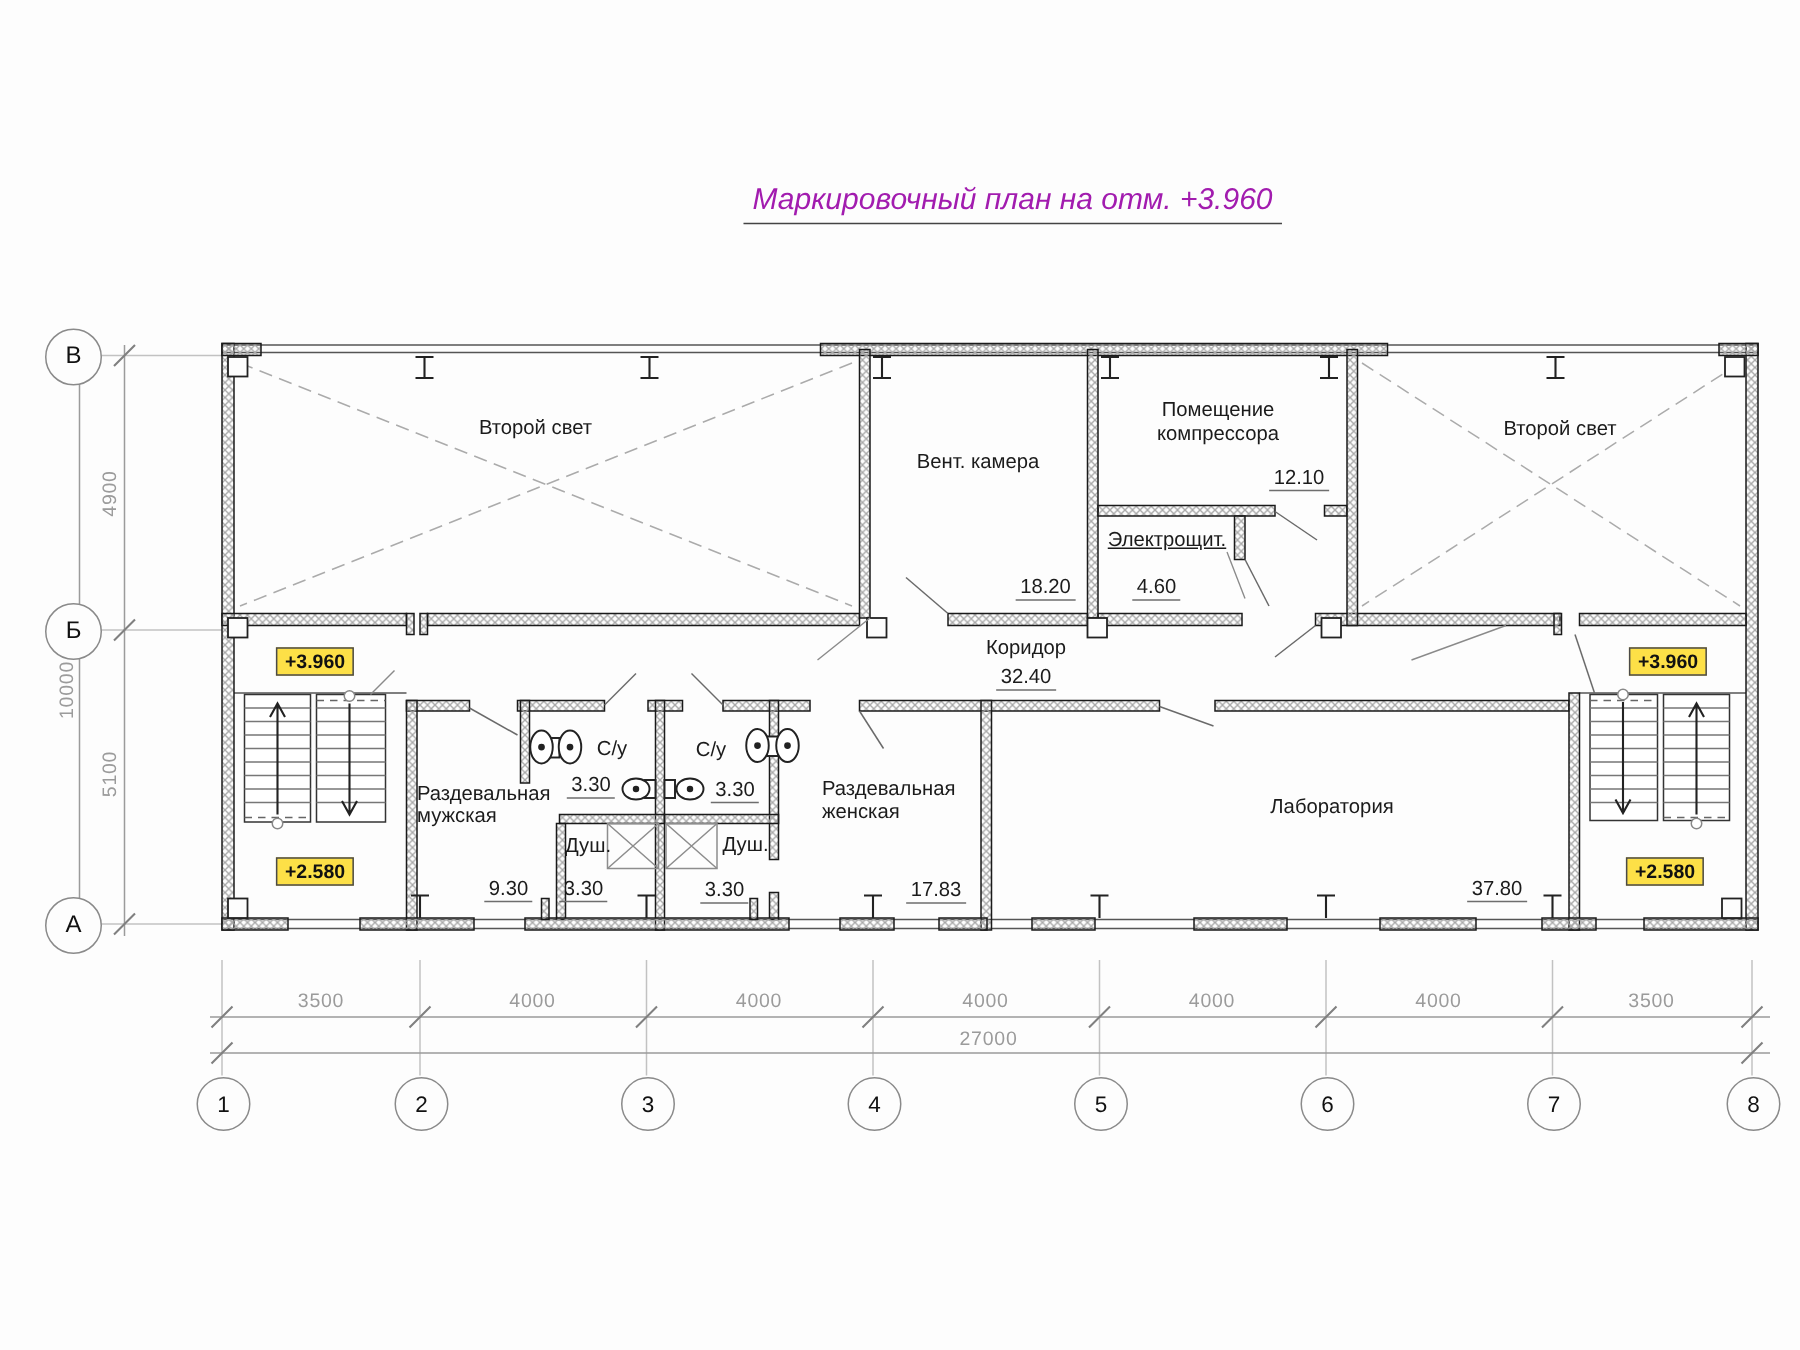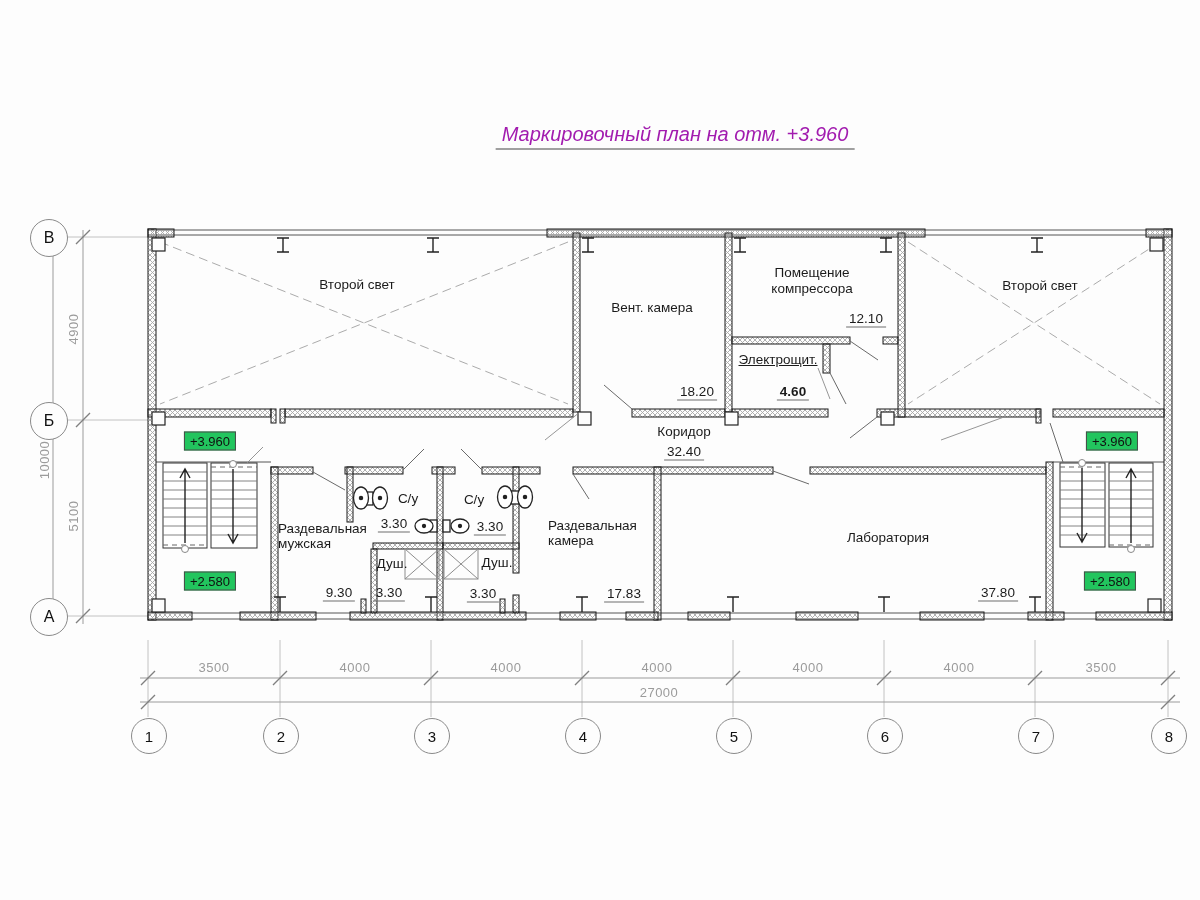--- a/index.html
+++ b/index.html
@@ -9,21 +9,21 @@
   .lbl{position:absolute;transform:translate(-50%,-50%);font-size:13.5px;color:#1b1b1b;
        white-space:nowrap;text-align:center;line-height:16px;}
   .lbl2{position:absolute;font-size:13.5px;color:#1b1b1b;white-space:nowrap;line-height:15px;}
   .area{position:absolute;transform:translate(-50%,-50%);font-size:13.5px;color:#1b1b1b;
         border-bottom:1px solid #6e6e6e;padding:0 3px 1px;white-space:nowrap;}
   .dim{position:absolute;transform:translate(-50%,-50%);font-size:13px;color:#9b9b9b;
        white-space:nowrap;letter-spacing:.5px;text-align:center;}
   .vdim{position:absolute;transform:translate(-50%,-50%) rotate(-90deg);font-size:13px;
         color:#9b9b9b;white-space:nowrap;letter-spacing:.5px;}
   .elev{position:absolute;transform:translate(-50%,-50%);border:1px solid #4a4a4a;
-        background:#22c55e;font-size:13px;color:#111;padding:1px 5px;white-space:nowrap;}
+        background:#fde047;font-size:13px;color:#111;padding:1px 5px;white-space:nowrap;font-weight:bold;}
   .gcirc{position:absolute;border:1px solid #8a8a8a;border-radius:50%;background:#fdfdfd;
          display:flex;align-items:center;justify-content:center;color:#111;}
   .gcirc.b{width:34px;height:34px;font-size:15px;}
   .gcirc.l{width:36px;height:36px;font-size:16px;}
   .title{position:absolute;transform:translate(-50%,-50%);font-size:20px;font-style:italic;
          color:#a21caf;border-bottom:1.5px solid #444;padding:0 6px 3px;white-space:nowrap;}
 </style>
 </head>
 <body>
 
@@ -224,32 +224,32 @@
 
 <div class="lbl" style="left:357px;top:285px;">Второй свет</div>
 <div class="lbl" style="left:1040px;top:286px;">Второй свет</div>
 <div class="lbl" style="left:624px;top:308px;margin-left:28px;">Вент. камера</div>
 <div class="lbl" style="left:812px;top:281px;text-align:center;">
   <span>Помещение</span><br>
   <span>компрессора</span>
 </div>
 <div class="area" style="left:866px;top:319px;">12.10</div>
 <div class="lbl" style="left:778px;top:360px;text-decoration:underline;">Электрощит.</div>
-<div class="area" style="left:793px;top:392px;font-weight:bold;">4.60</div>
+<div class="area" style="left:771px;top:392px;">4.60</div>
 <div class="area" style="left:697px;top:392px;">18.20</div>
 <div class="lbl" style="left:684px;top:432px;">Коридор</div>
 <div class="area" style="left:684px;top:452px;">32.40</div>
 
 <div class="lbl2" style="left:278px;top:521px;">
   <span>Раздевальная</span><br>
   <span>мужская</span>
 </div>
 <div class="lbl2" style="left:548px;top:518px;">
   <span>Раздевальная</span><br>
-  <span>камера</span>
+  <span>женская</span>
 </div>
 <div class="lbl" style="left:852px;top:538px;margin-left:36px;">Лаборатория</div>
 
 <div class="lbl" style="left:408px;top:499px;">С/у</div>
 <div class="lbl" style="left:474px;top:500px;">С/у</div>
 <div class="area" style="left:394px;top:524px;">3.30</div>
 <div class="area" style="left:490px;top:527px;">3.30</div>
 <div class="lbl" style="left:392px;top:564px;">Душ.</div>
 <div class="lbl" style="left:497px;top:563px;">Душ.</div>
 

